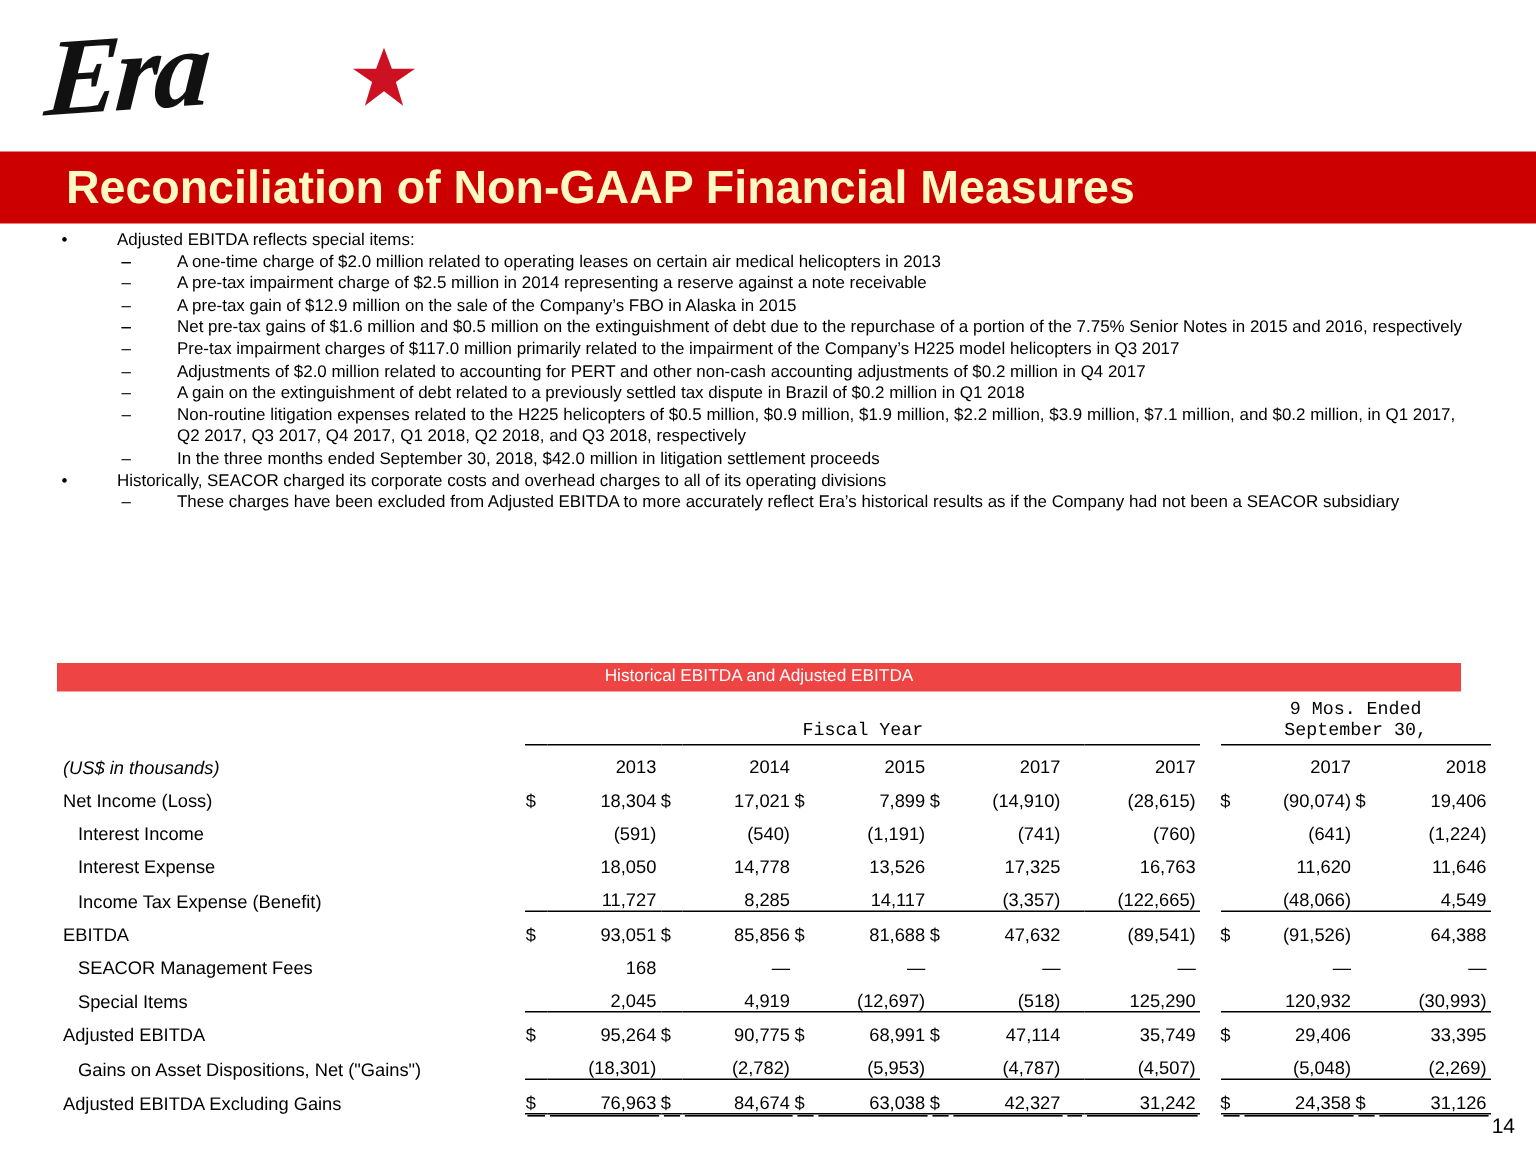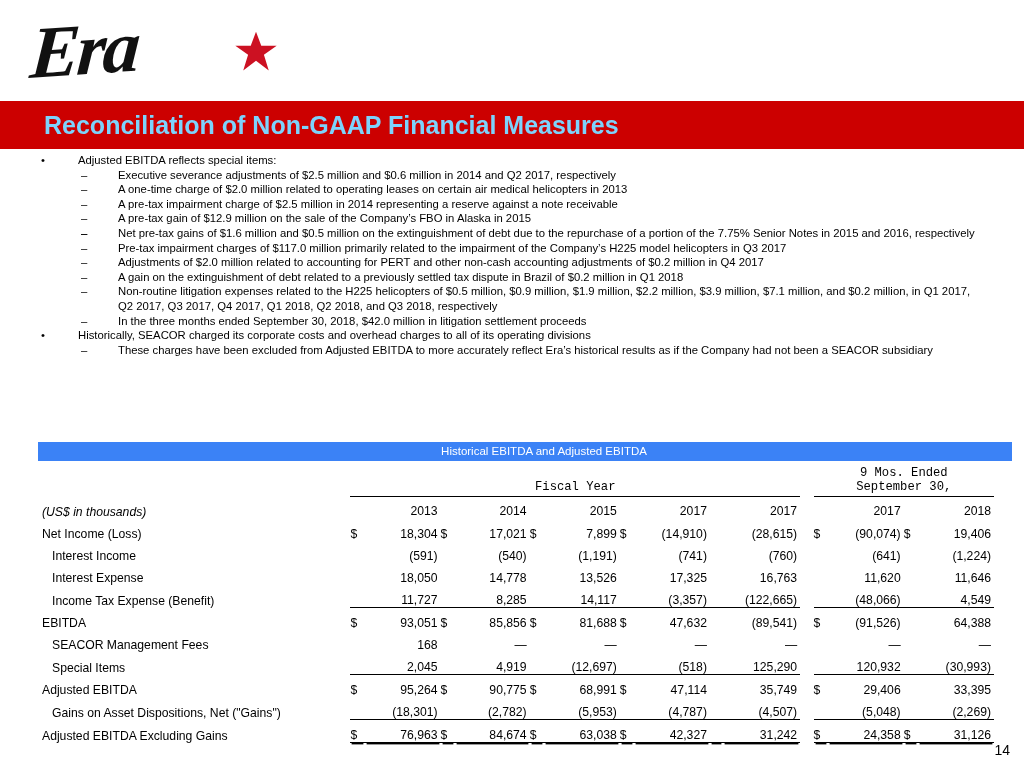--- a/index.html
+++ b/index.html
@@ -53,22 +53,22 @@
     top: 101px;
     width: 1024px;
     height: 48px;
     background: #CC0000;
   }
   #title-text {
     position: absolute;
     left: 44px;
     top: 50%;
     transform: translateY(-50%);
-    color: #7dd3fc;
-    font-size: 25px;
+    color: #fef9c3;
+    font-size: 31px;
     font-weight: bold;
     white-space: nowrap;
   }
 
   
   #bullets {
     position: absolute;
     left: 0;
     top: 153px;
     width: 1024px;
@@ -91,26 +91,25 @@
   .blt.lvl2 .mk { left: 81px; }
   .blt .tx { display: block; }
 
   
   #gray-banner {
     position: absolute;
     left: 38px;
     top: 442px;
     width: 936px;
     height: 19px;
-    background: #3b82f6;
+    background: #ef4444;
     color: #ffffff;
     font-size: 11.5px;
     text-align: center;
     line-height: 19px;
-    padding-left: 38px;
   }
 
   
   #tbl {
     position: absolute;
     left: 38px;
     top: 466px;
     width: 956px;
     border-collapse: collapse;
     font-size: 12.2px;
@@ -180,21 +179,20 @@
   <div id="title-text">Reconciliation of Non-GAAP Financial Measures</div>
 </div>
 
 <div id="bullets">
     <div class="blt lvl1">
       <span class="mk">•</span>
       <span class="tx">Adjusted EBITDA reflects special items:</span>
     </div>
     <div class="blt lvl2">
       <span class="mk">–</span>
-      <span class="tx">Executive severance adjustments of $2.5 million and $0.6 million in 2014 and Q2 2017, respectively</span>
     </div>
     <div class="blt lvl2">
       <span class="mk">–</span>
       <span class="tx">A one-time charge of $2.0 million related to operating leases on certain air medical helicopters in 2013</span>
     </div>
     <div class="blt lvl2">
       <span class="mk">–</span>
       <span class="tx">A pre-tax impairment charge of $2.5 million in 2014 representing a reserve against a note receivable</span>
     </div>
     <div class="blt lvl2">

